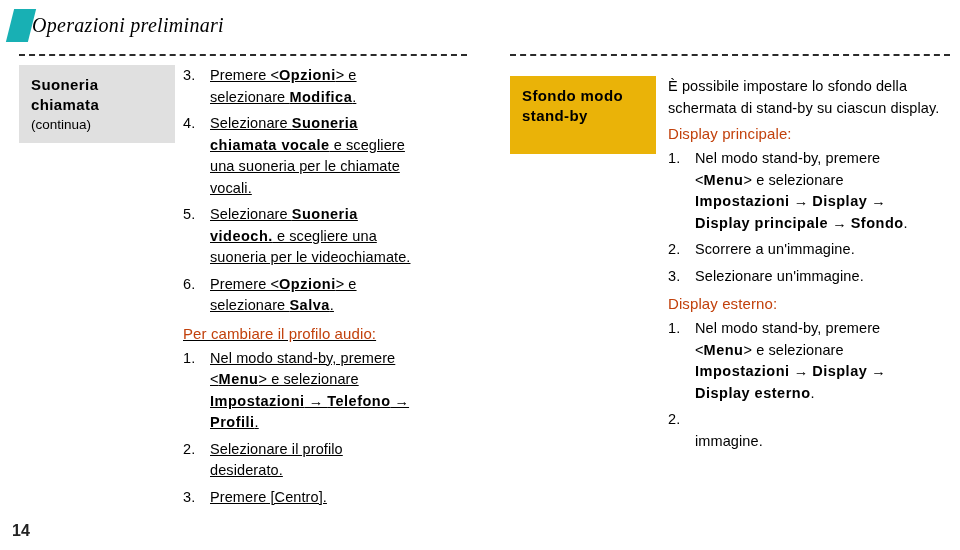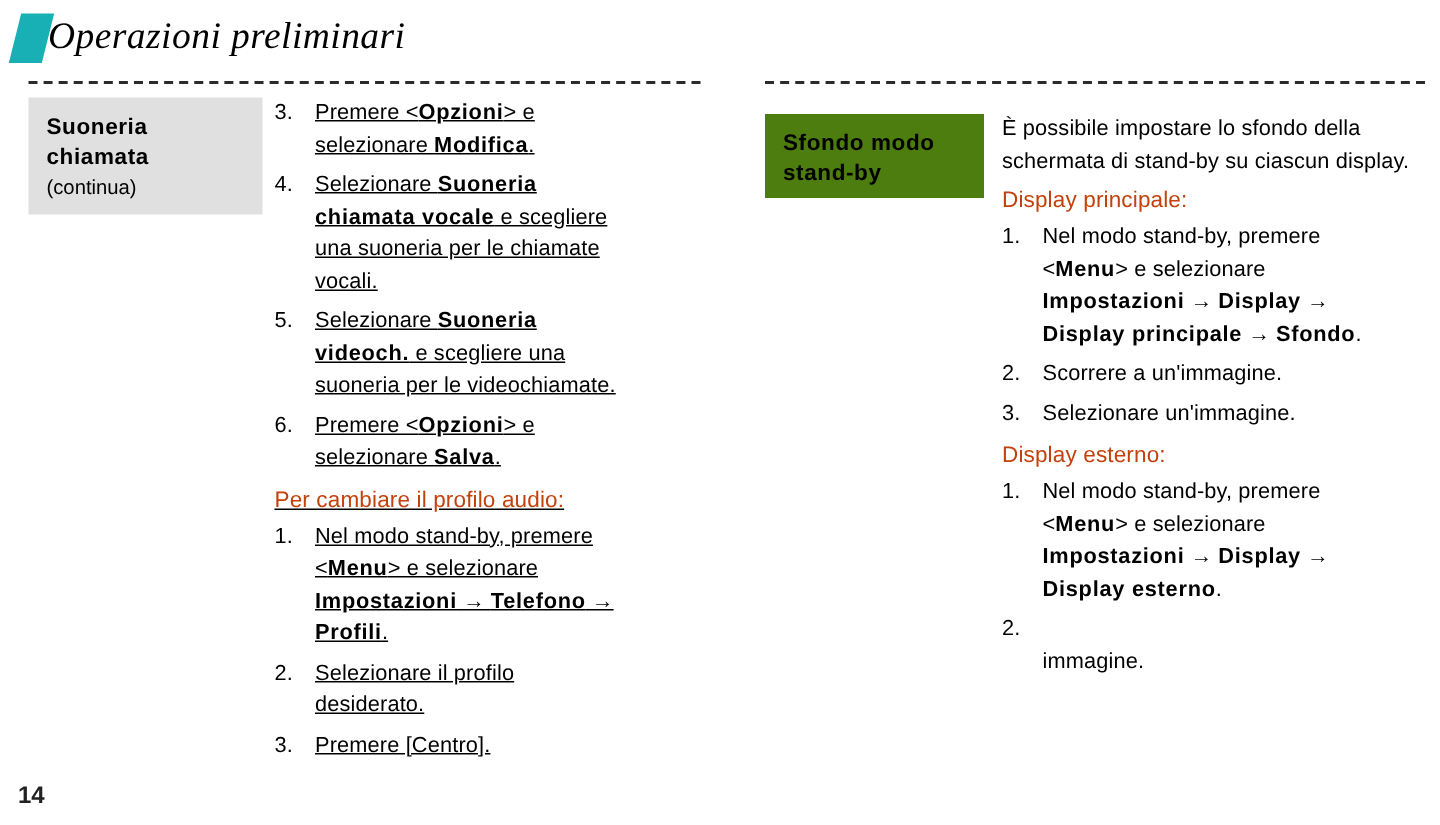--- a/index.html
+++ b/index.html
@@ -32,21 +32,21 @@
     height: 33px;
     background: #18b0b4;
     transform: skewX(-14deg);
   }
   .header-title {
     position: absolute;
     left: 32px;
     top: 8px;
     font-family: "Liberation Serif", serif;
     font-style: italic;
-    font-size: 25px;
+    font-size: 20px;
     line-height: 34px;
     letter-spacing: 0.3px;
     color: #000000;
     white-space: nowrap;
   }
 
   
   .column {
     position: absolute;
     top: 54px;
@@ -74,23 +74,23 @@
     top: 0;
     box-sizing: border-box;
     padding: 10px 10px 10px 12px;
   }
   .label-box-gray {
     background: #e0e0e0;
     width: 156px;
     height: 78px;
   }
   .label-box-cyan {
-    background: #4d7c0f;
+    background: #eab308;
     width: 146px;
-    height: 56px;
+    height: 78px;
   }
   .label-title {
     font-size: 15px;
     font-weight: bold;
     line-height: 20px;
     letter-spacing: 0.4px;
   }
   .label-sub {
     font-size: 13.5px;
     font-weight: normal;

